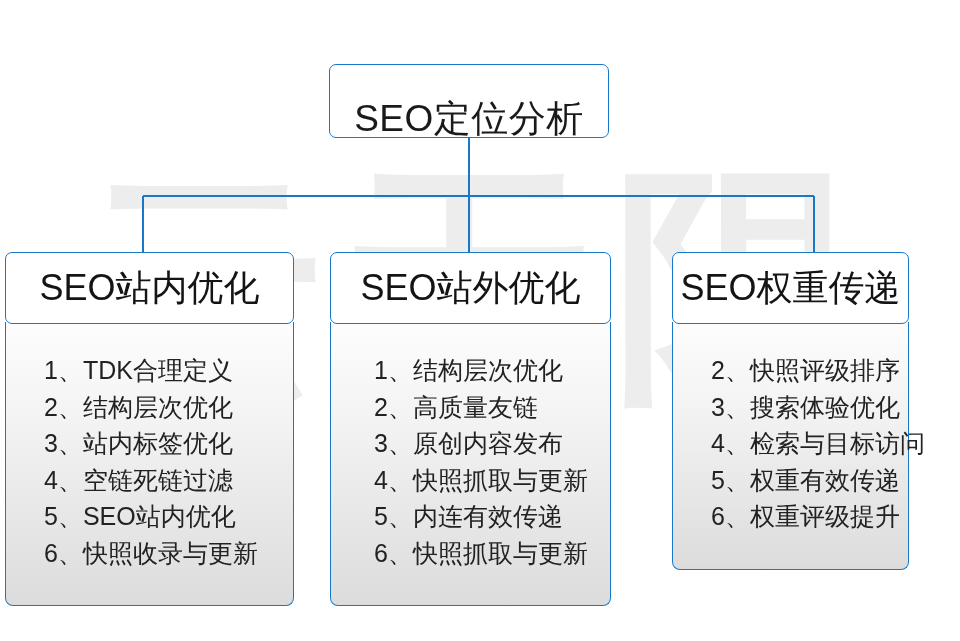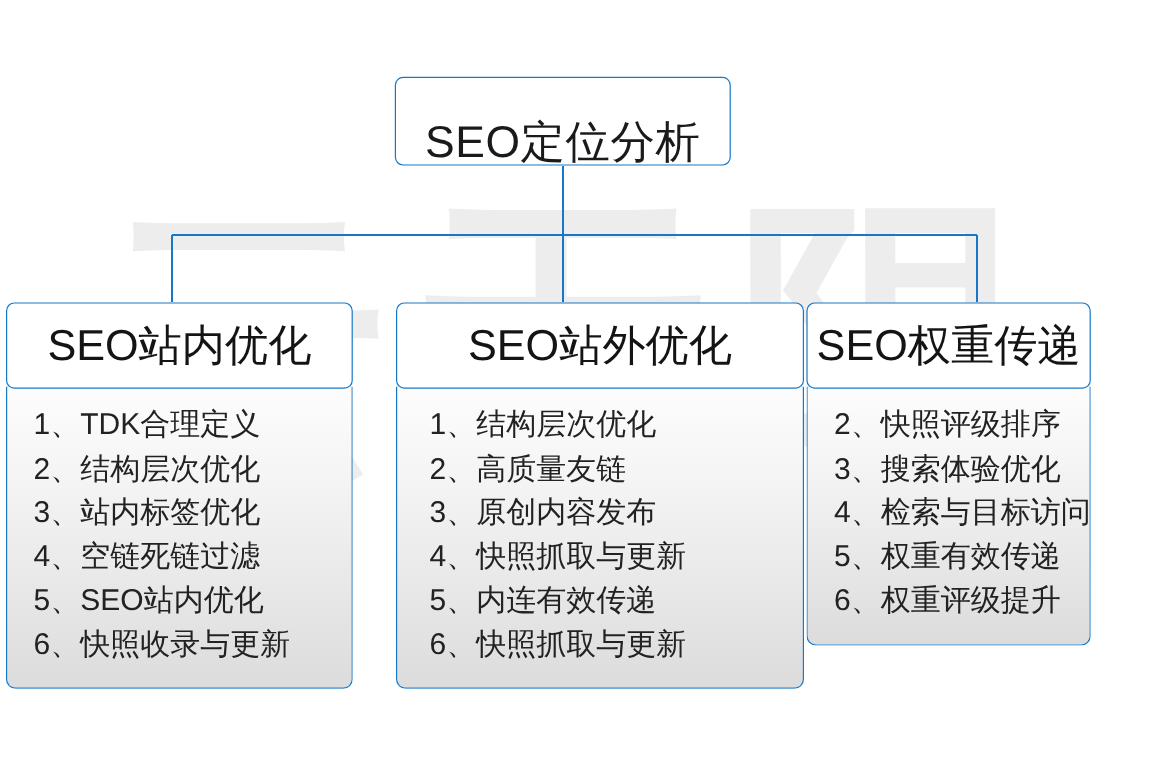--- a/index.html
+++ b/index.html
@@ -117,41 +117,41 @@
     border: 1.6px solid #1878c8;
     border-top: none;
     border-bottom-left-radius: 8px;
     border-bottom-right-radius: 8px;
     background: linear-gradient(to bottom, #fdfdfd 0%, #f4f4f4 32%, #e6e6e6 72%, #dcdcdc 100%);
     padding: 14px 0 18px 0;
     margin-top: -1.6px;
   }
   .branch-list {
     list-style: none;
-    margin: 0;
+    margin: 16px;
     padding: 0;
   }
   .branch-list li {
     font-size: 25px;
     color: #222222;
     line-height: 1.46;
     white-space: nowrap;
     display: block;
   }
   .branch-list li .idx {
     display: inline;
   }
   .branch-list li .txt {
     display: inline;
   }
 
   
   #branch-0 { left: 5px;   top: 252px; width: 289px; }
   #branch-0 .branch-list { padding-left: 22px; }
-  #branch-1 { left: 330px; top: 252px; width: 340px; }
+  #branch-1 { left: 330px; top: 252px; width: 281px; }
   #branch-1 .branch-list { padding-left: 27px; }
   #branch-2 { left: 672px; top: 252px; width: 237px; }
   #branch-2 .branch-list { padding-left: 22px; }
 </style>
 </head>
 <body>
 
 <div id="stage">
 
   <div id="watermark">

